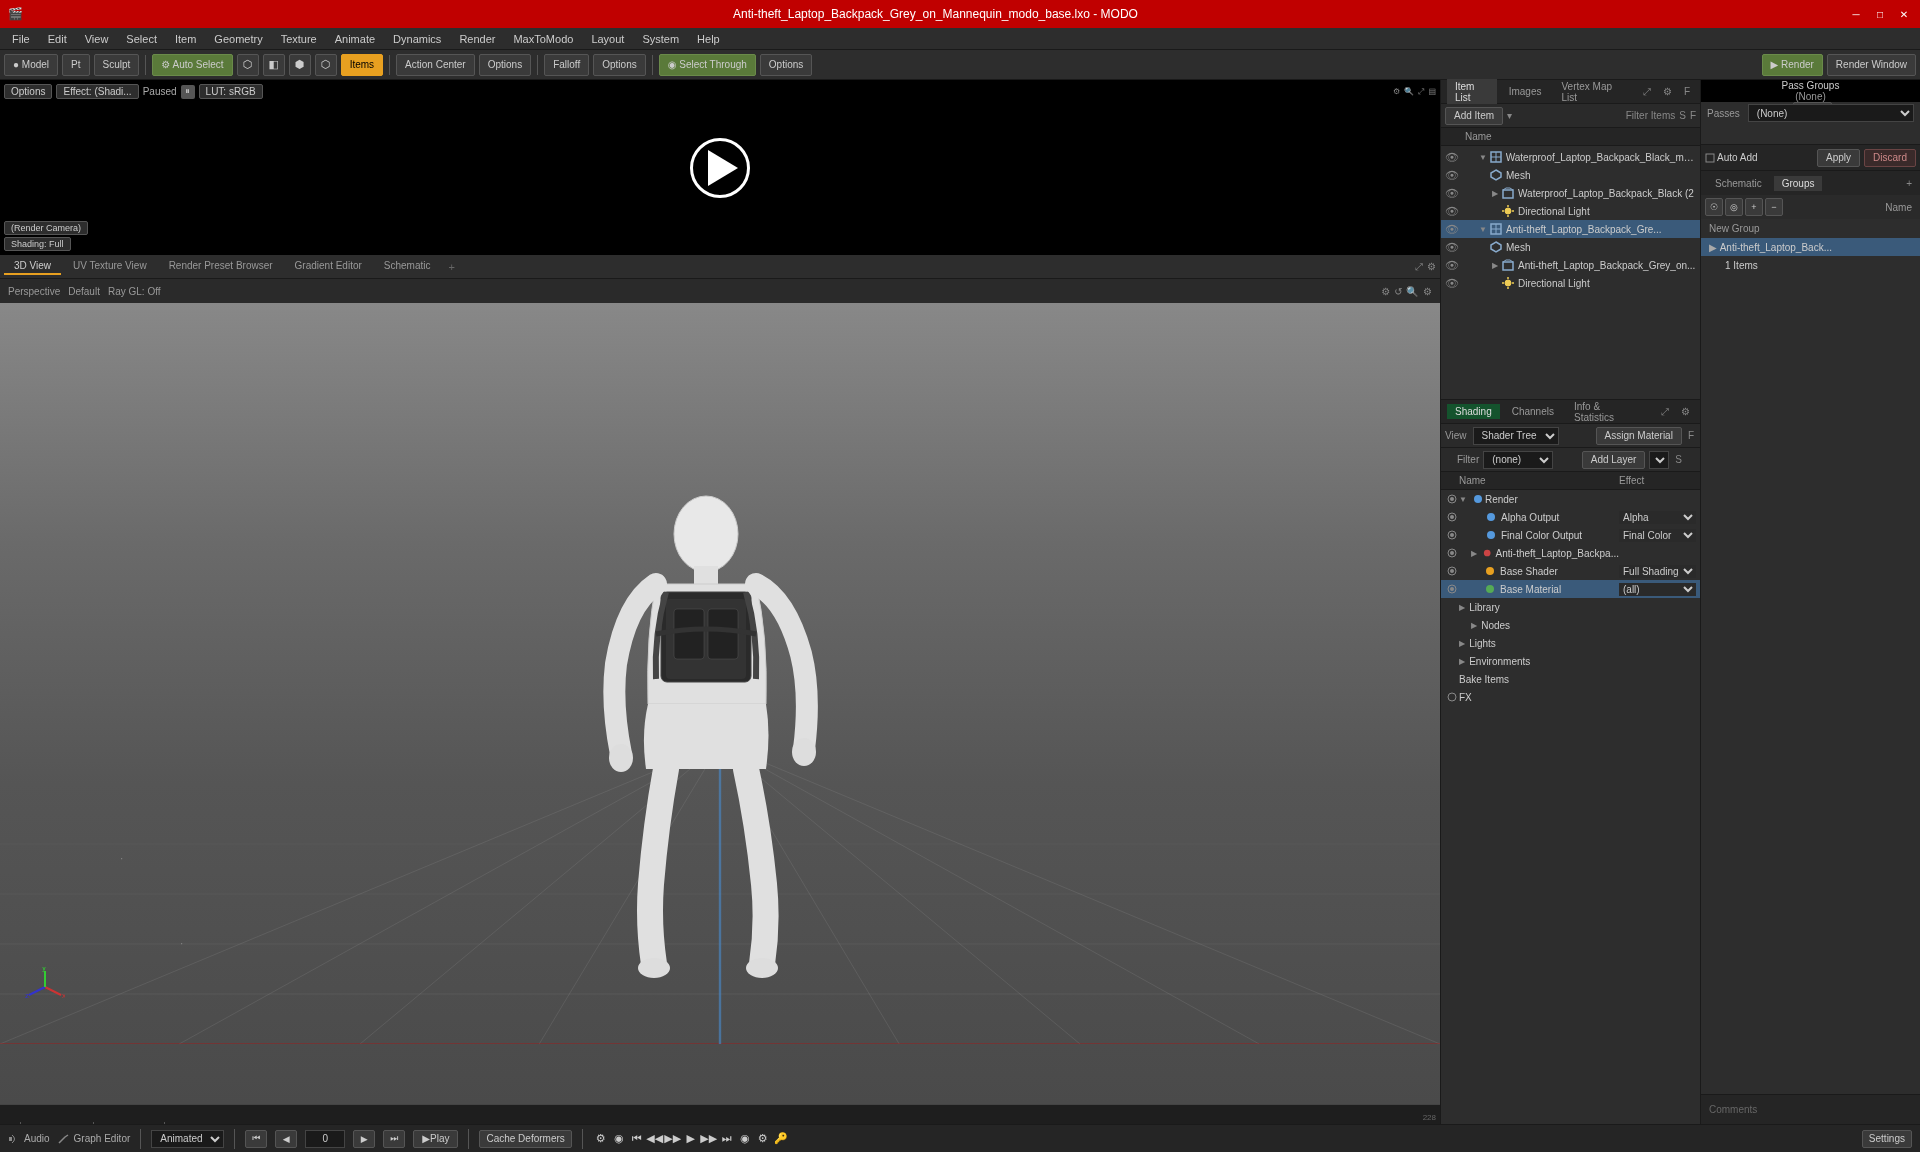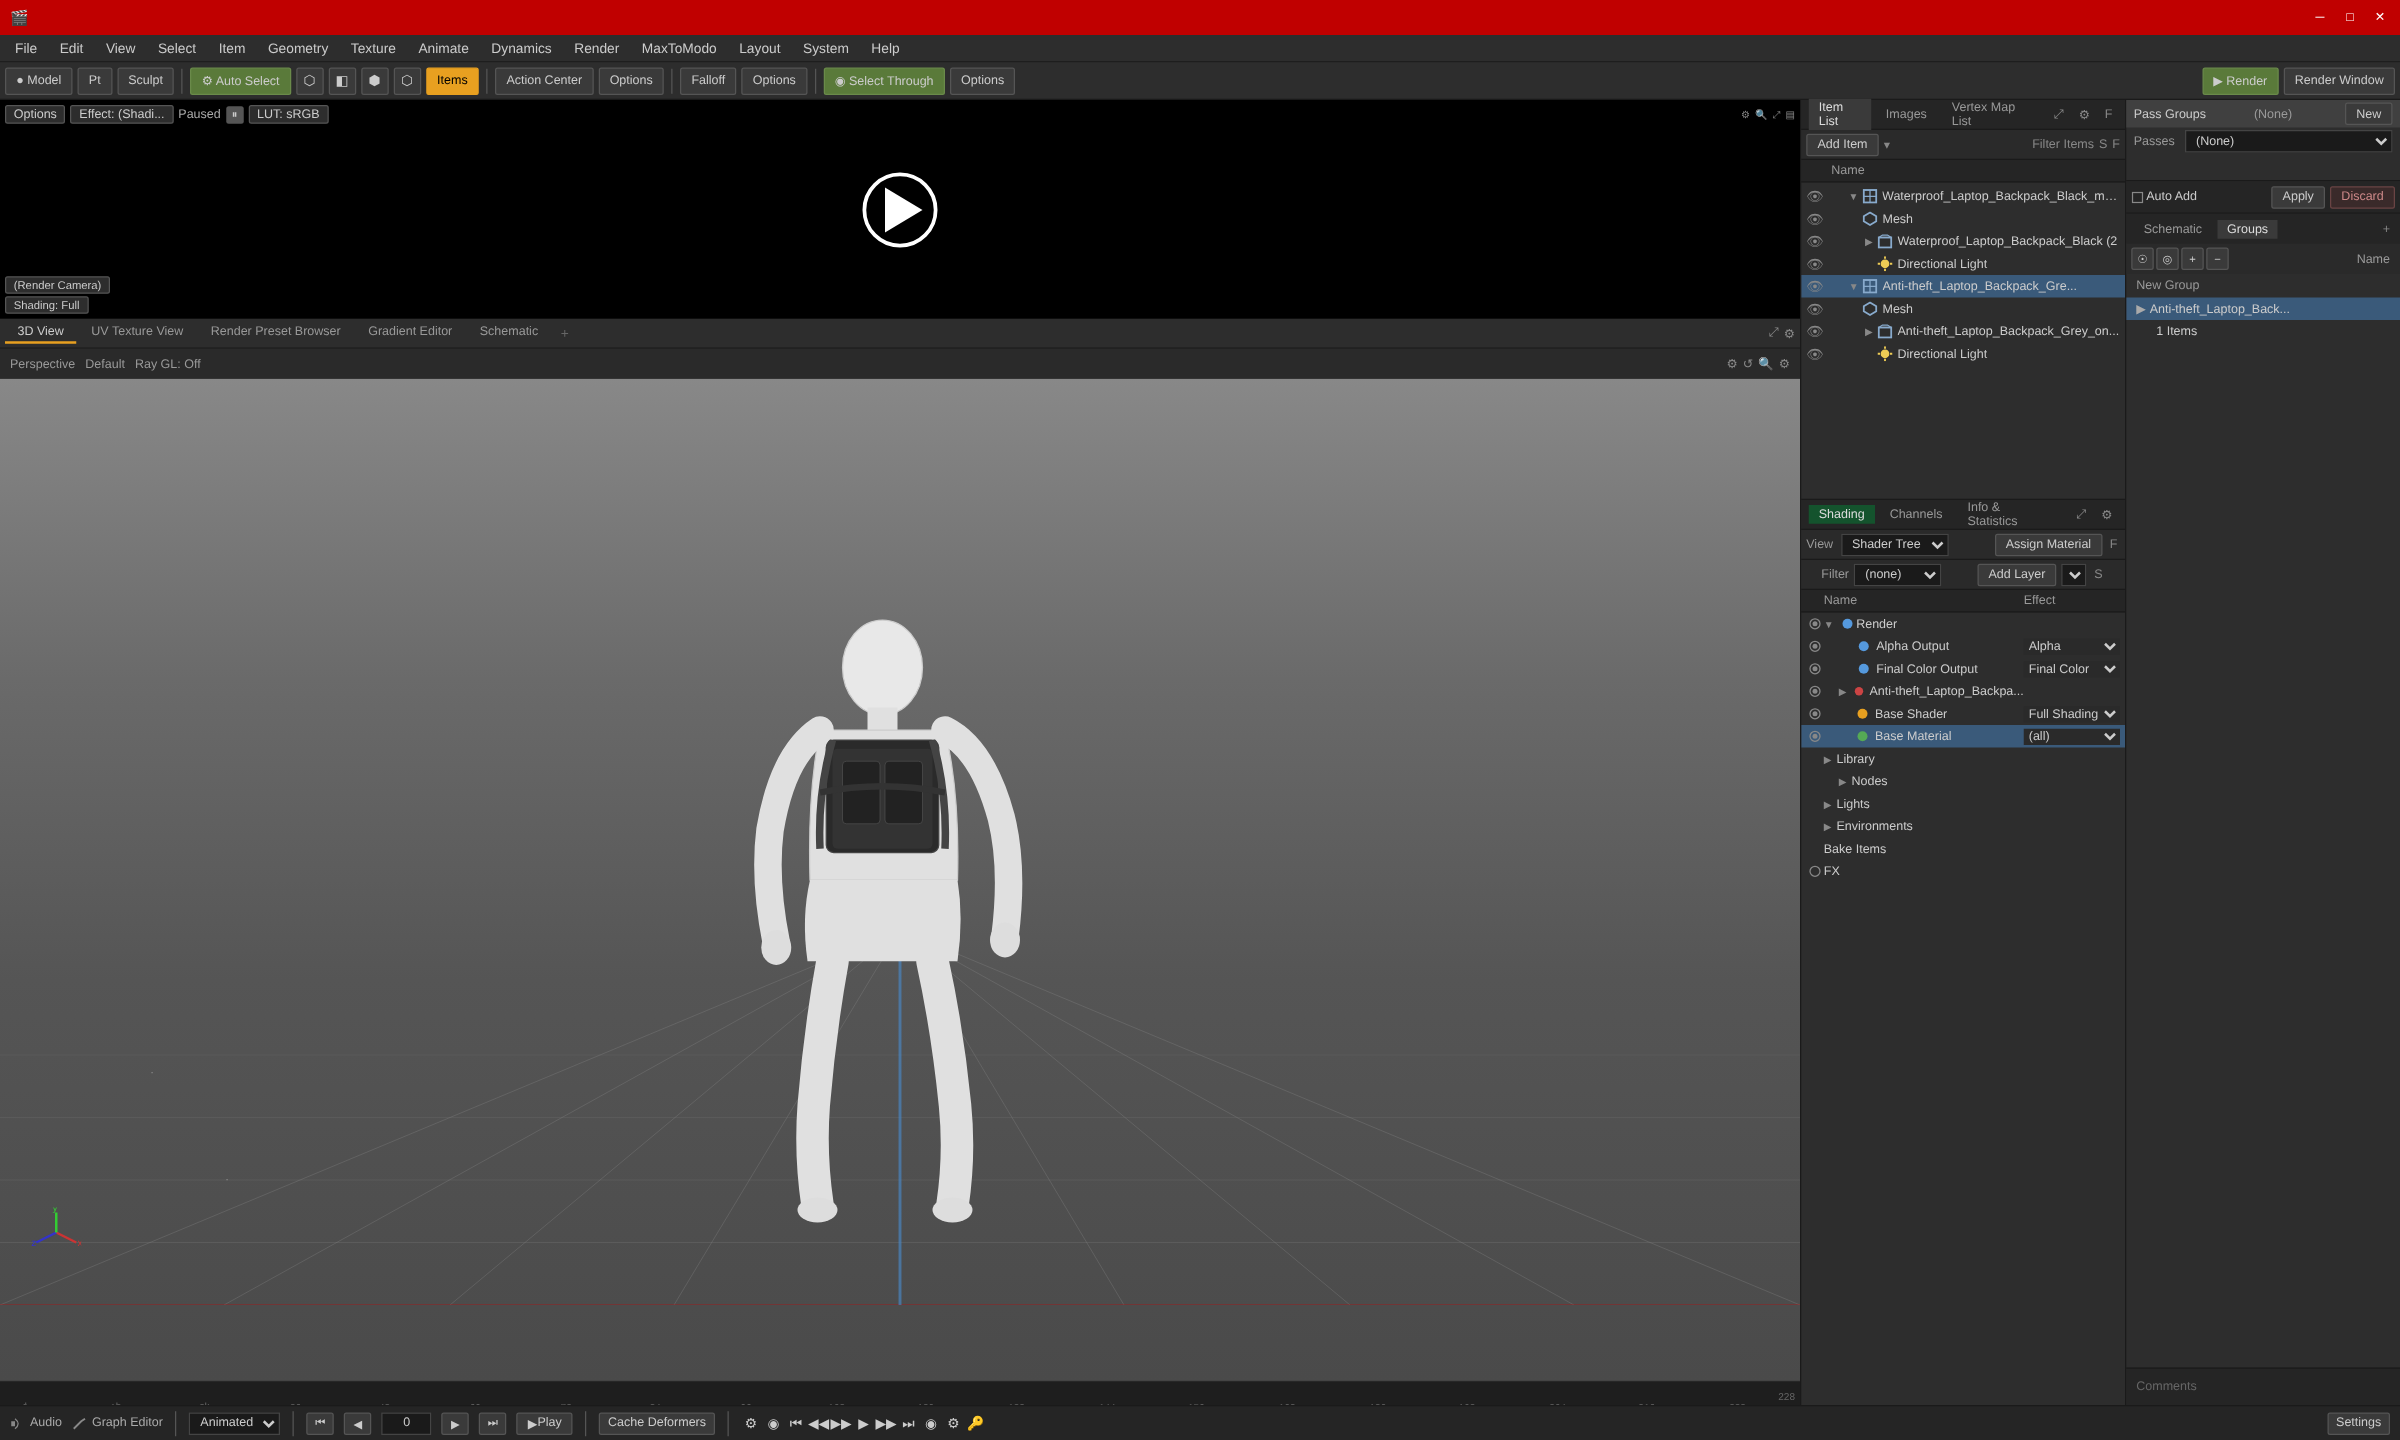--- a/index.html
+++ b/index.html
@@ -112,27 +112,28 @@
     ::-webkit-scrollbar-thumb { background: #555; border-radius: 3px; }
 
     .shading-section-row { display: flex; align-items: center; padding: 1px 4px; height: 18px; cursor: pointer; }
     .section-arrow { color: #888; font-size: 8px; margin-right: 4px; }
     .section-label { font-size: 10px; color: #ccc; }
 
     .groups-tree-item { display: flex; align-items: center; padding: 2px 8px; height: 18px; cursor: pointer; font-size: 10px; color: #ccc; }
     .groups-tree-item.selected { background: #3a5a7a; }
 
     .far-top-section { height: 65px; border-bottom: 1px solid #1a1a1a; }
-    .far-top-header { height: 22px; background: #404040; display: flex; align-items: center; padding: 0 6px; justify-content: space-between; font-size: 10px; color: #ccc; }
+    .far-top-header { height: 22px; background: #000000; display: flex; align-items: center; padding: 0 6px; justify-content: flex-start; font-size: 10px; color: #ccc; flex-direction: column; }
   </style>
 </head>
 <body>
 
 <div class="title-bar">
   <span>🎬</span>
+  <span class="title-bar-title">Anti-theft_Laptop_Backpack_Grey_on_Mannequin_modo_base.lxo - MODO</span>
   <div class="title-bar-controls">
     <div class="title-bar-btn">─</div>
     <div class="title-bar-btn">□</div>
     <div class="title-bar-btn">✕</div>
   </div>
 </div>
 
 <div class="menu-bar">
   <span class="menu-item">File</span>
   <span class="menu-item">Edit</span>

